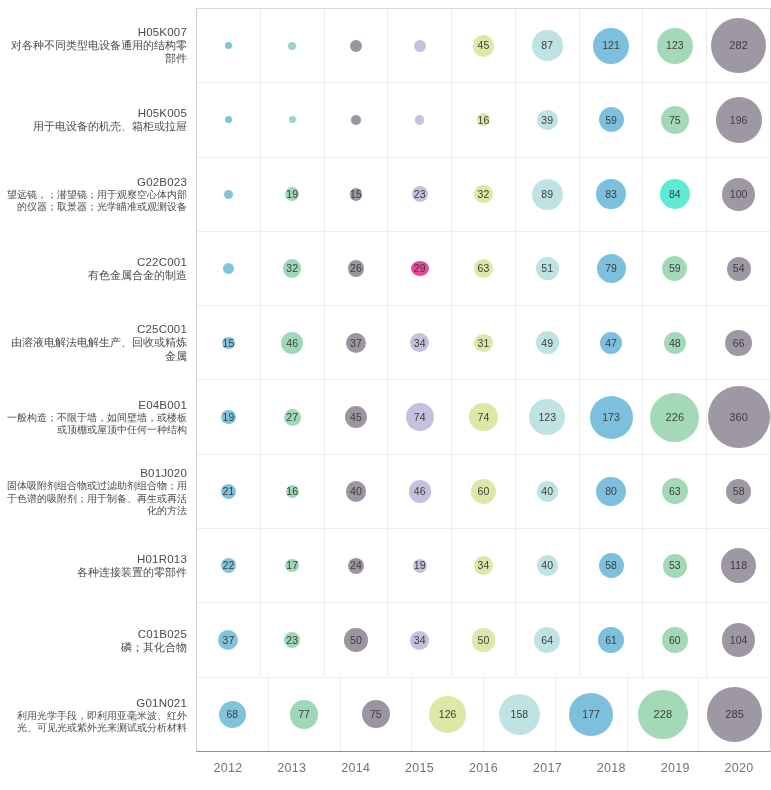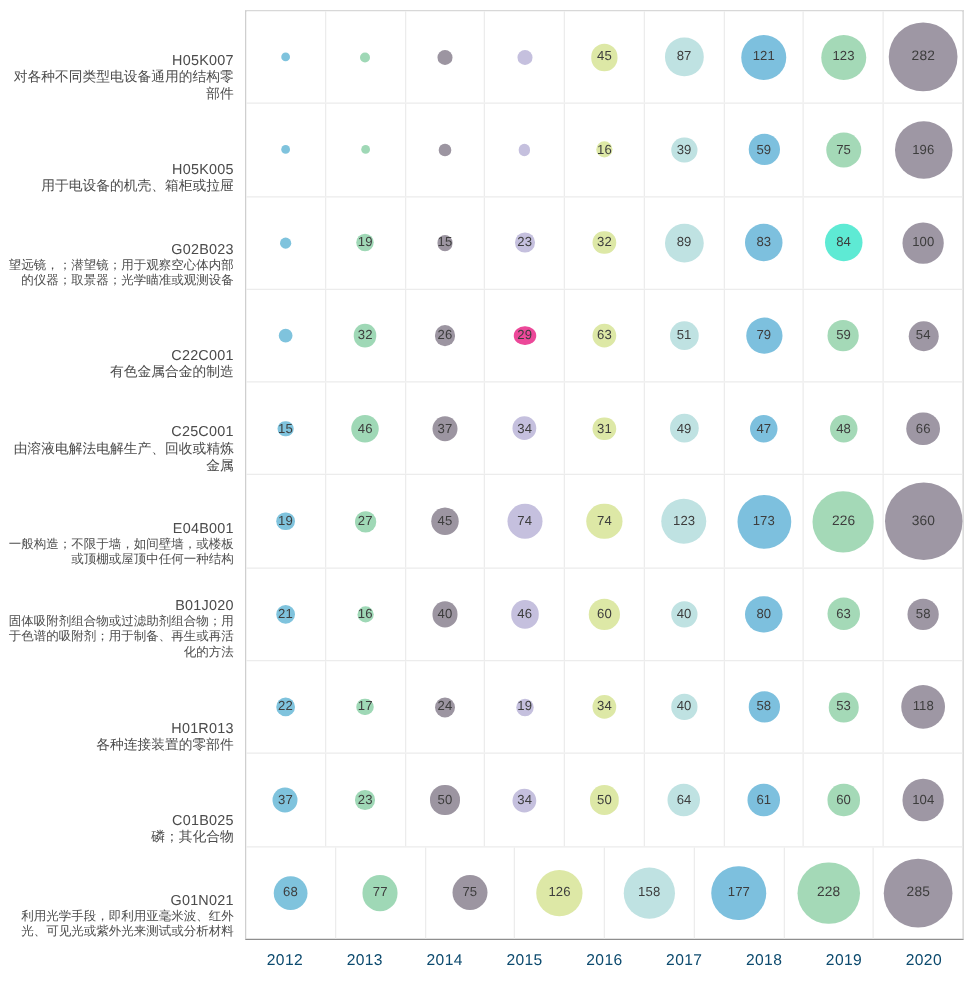--- a/index.html
+++ b/index.html
@@ -38,21 +38,21 @@
     flex-direction: column;
     padding-top: 8px;
     padding-bottom: 4px;
     box-sizing: border-box;
   }
   .y-label {
     flex: 1 1 0;
     display: flex;
     flex-direction: column;
     align-items: flex-end;
-    justify-content: flex-end;
+    justify-content: center;
     text-align: right;
     padding-right: 9px;
     box-sizing: border-box;
     line-height: 1.22;
   }
   .y-label .code {
     font-size: 11.5px;
     color: #4b4b4b;
     letter-spacing: 0.2px;
     white-space: nowrap;
@@ -133,21 +133,21 @@
     grid-column: 2;
     grid-row: 2;
     display: flex;
     padding-top: 5px;
     box-sizing: border-box;
   }
   .x-tick {
     flex: 1 1 0;
     text-align: center;
     font-size: 12.5px;
-    color: #0c4a6e;
+    color: #737373;
     letter-spacing: 0.3px;
   }
 </style>
 </head>
 <body>
 
 <div id="chart-root">
   <div class="chart-body">
 
     <div class="y-labels" id="y-labels">

